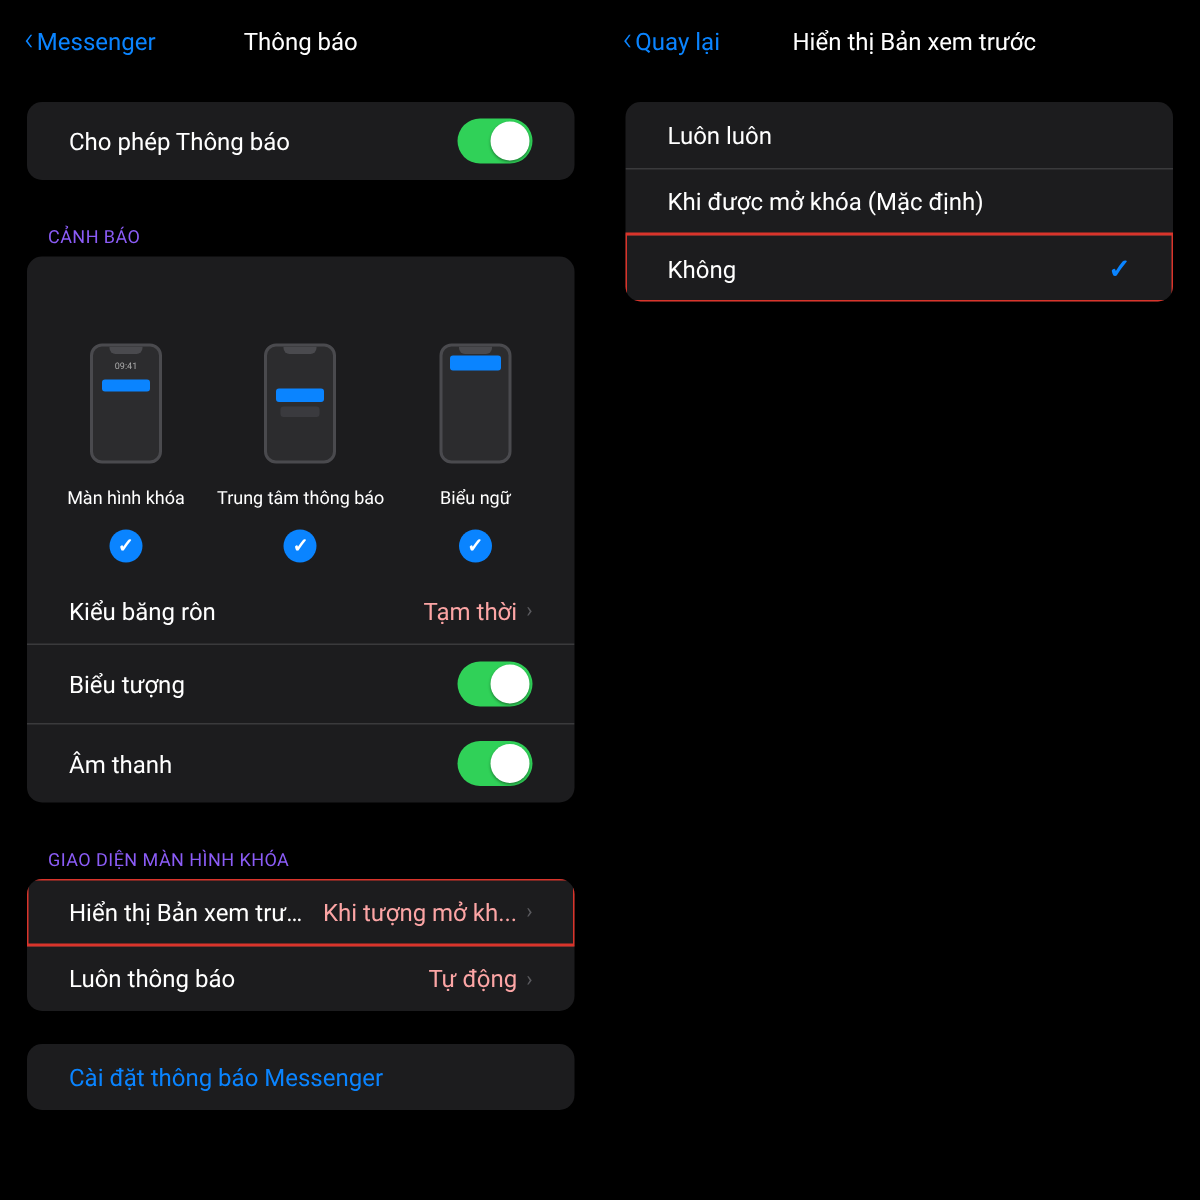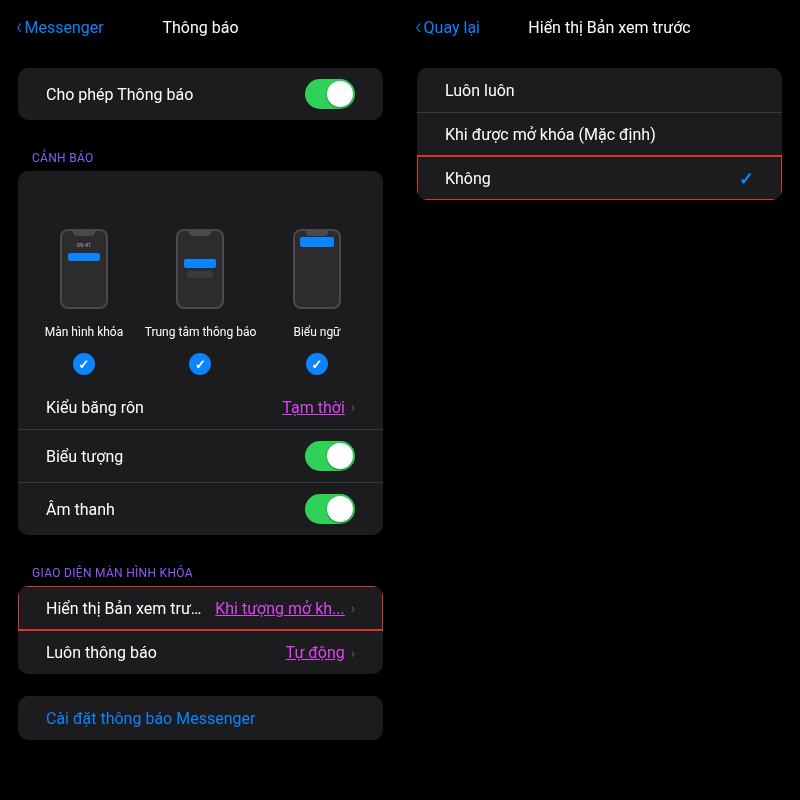--- a/index.html
+++ b/index.html
@@ -67,21 +67,21 @@
     display: flex;
     align-items: center;
     justify-content: space-between;
     padding: 11px 28px;
     min-height: 44px;
     font-size: 16px;
     cursor: pointer;
   }
   .row + .row { border-top: 0.5px solid #3a3a3c; }
   .row .label { color: #fff; flex: 1; white-space: nowrap; overflow: hidden; text-overflow: ellipsis; }
-  .row .value { color: #d946ef; margin-left: 8px; white-space: nowrap; text-decoration: underline; }
+  .row .value { color: #fca5a5; margin-left: 8px; white-space: nowrap; }
   .row .chevron { color: #5a5a5e; margin-left: 6px; font-size: 14px; }
   .toggle {
     width: 50px; height: 30px;
     border-radius: 15px;
     position: relative;
     background: #39393d;
   }
   .toggle.on { background: #30d158; }
   .toggle .knob {
     position: absolute;

